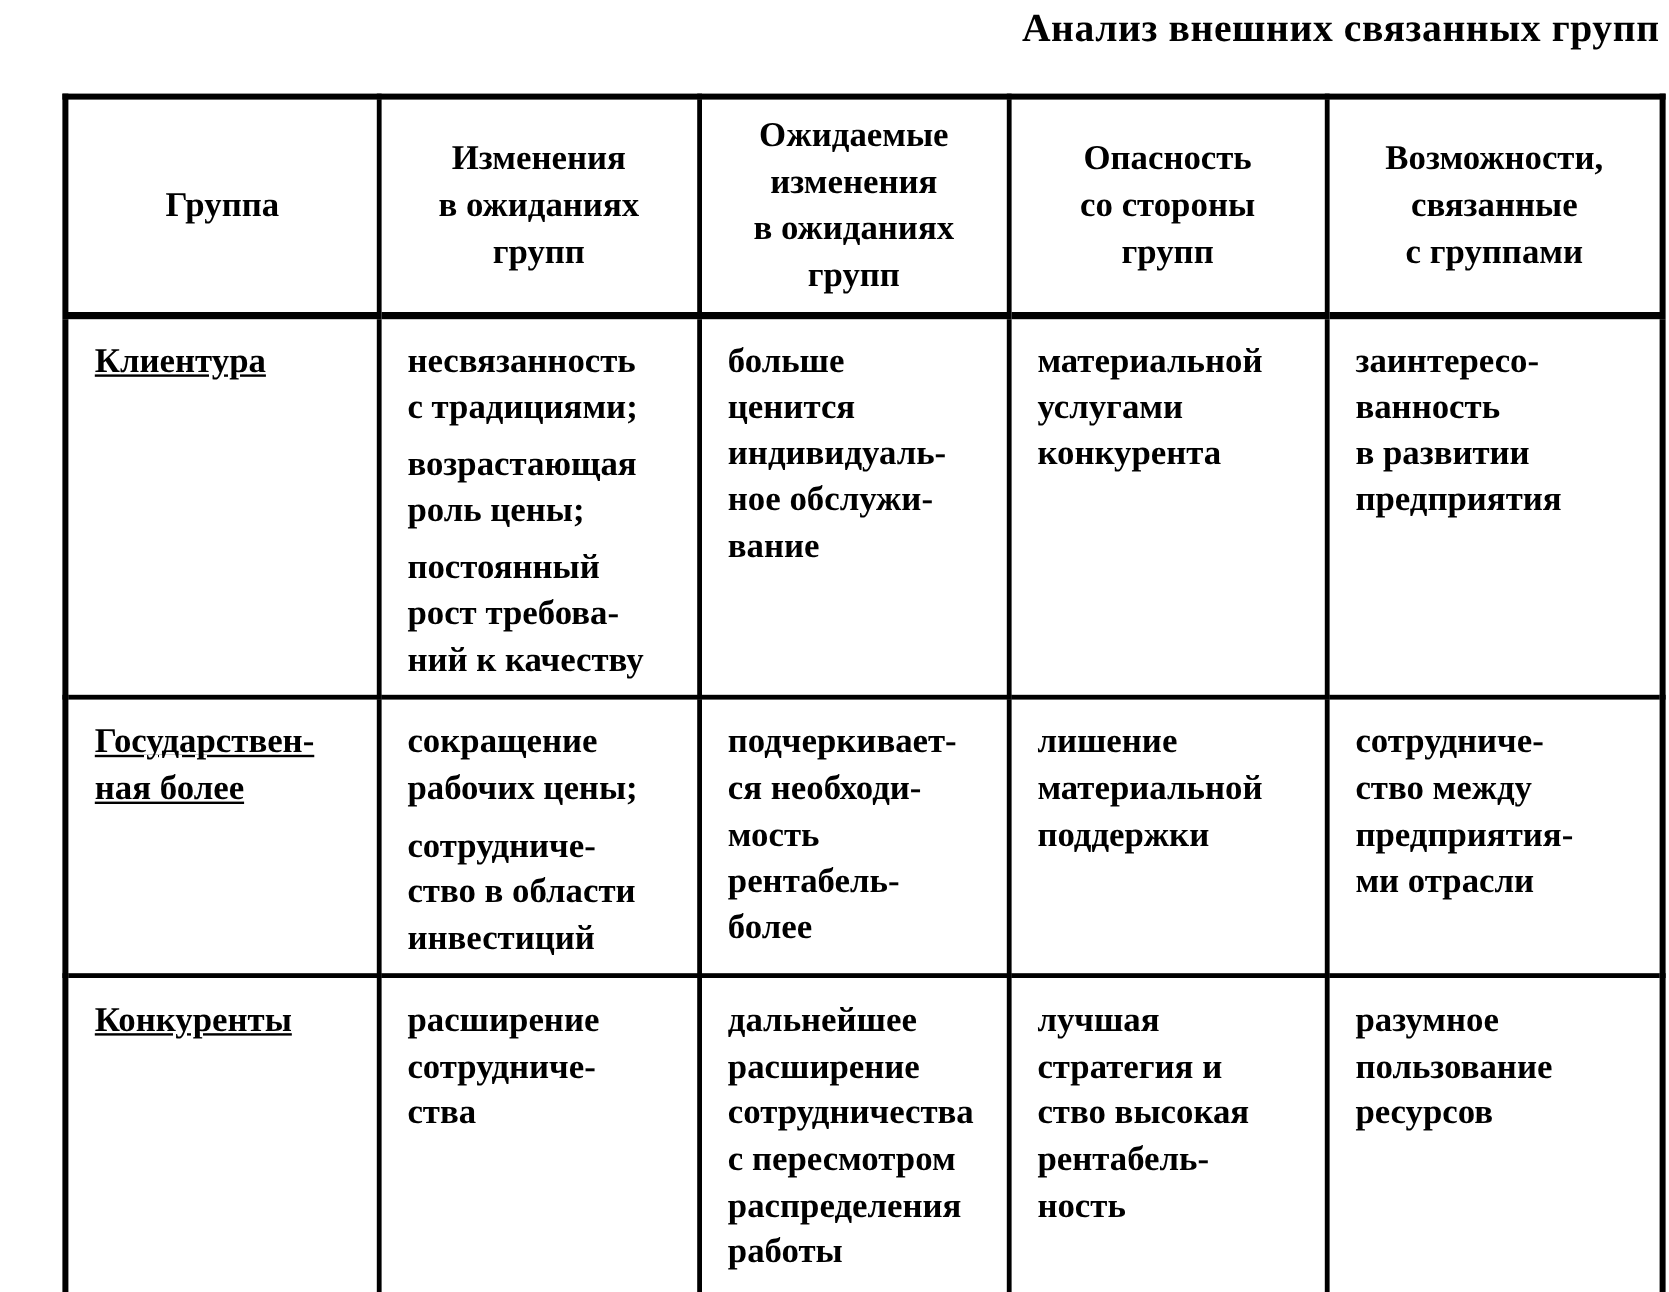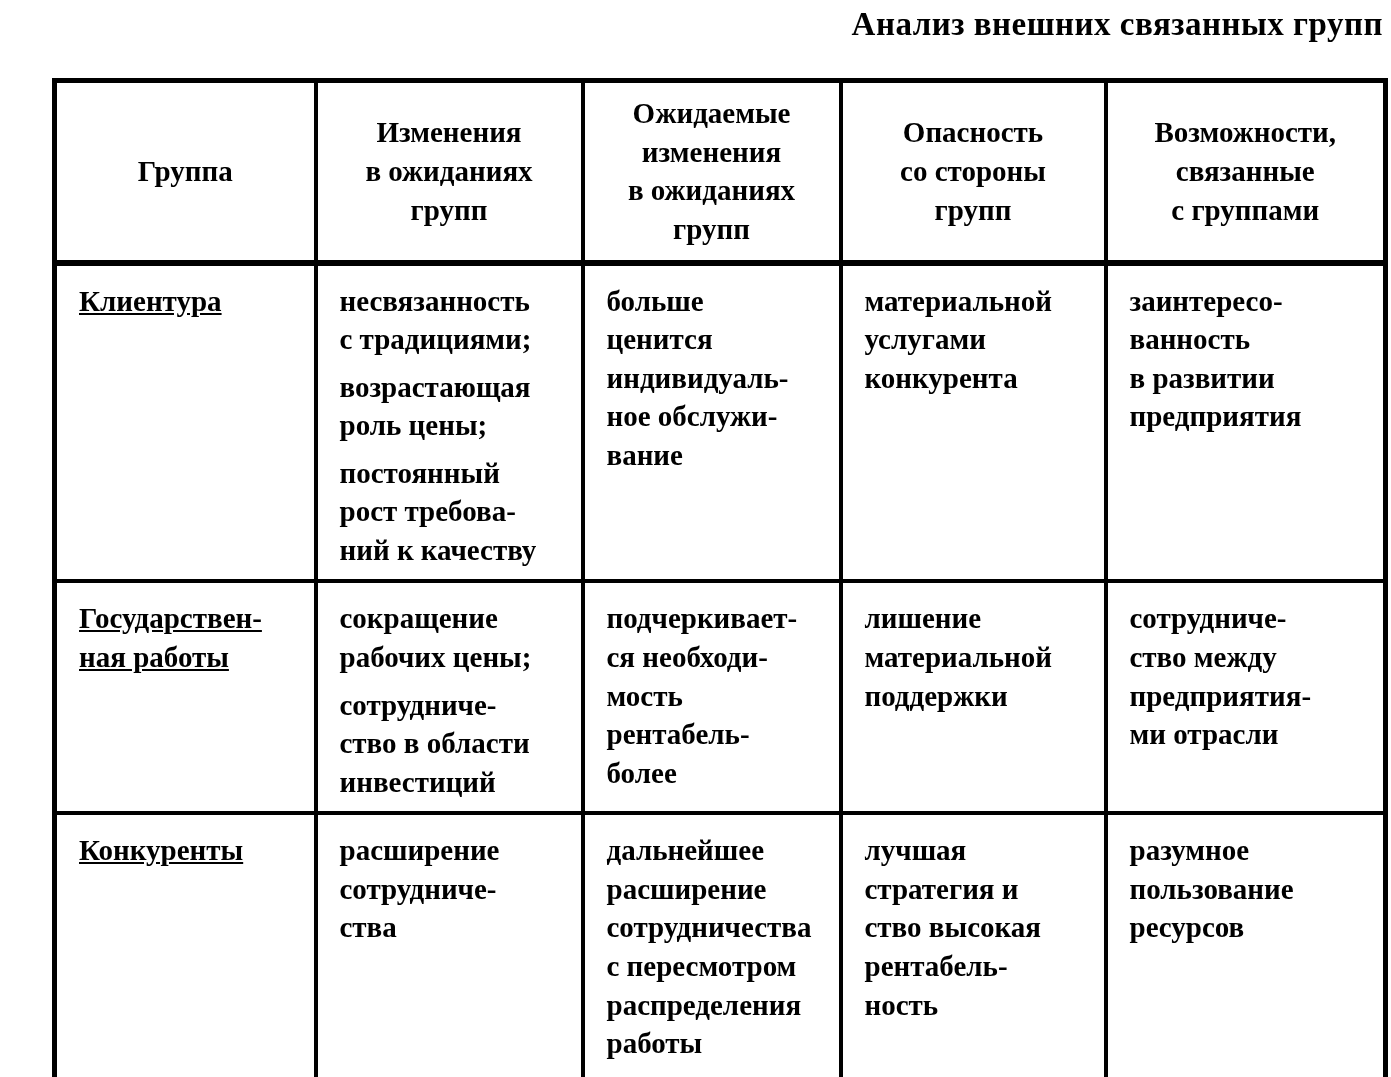--- a/index.html
+++ b/index.html
@@ -134,21 +134,21 @@
           </td>
         <td class="bcell">
             <p class="cell-para">заинтересо-
 ванность
 в развитии
 предприятия</p>
           </td>
       </tr>
       <tr class="r1">
         <td class="gcell">Государствен-
-ная работы</td>
+ная более</td>
         <td class="bcell">
             <p class="cell-para">сокращение
 рабочих цены;</p>
             <p class="cell-para">сотрудниче-
 ство в области
 инвестиций</p>
           </td>
         <td class="bcell">
             <p class="cell-para">подчеркивает-
 ся необходи-

